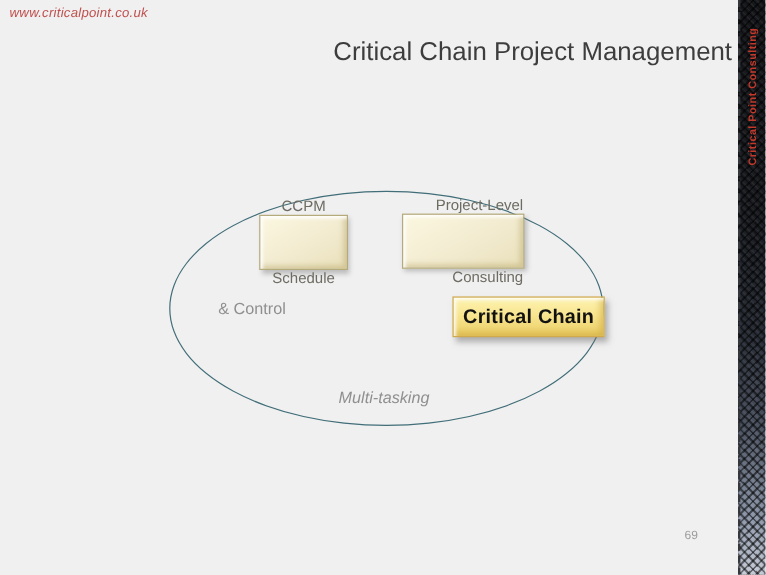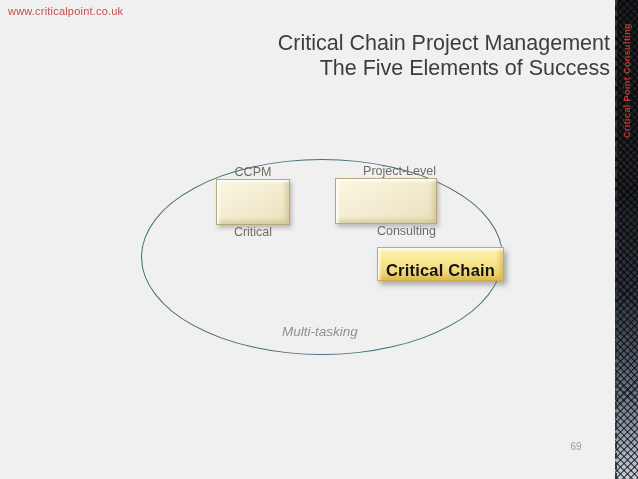--- a/index.html
+++ b/index.html
@@ -6,21 +6,21 @@
   body{
     width:638px;height:479px;position:relative;overflow:hidden;
     background:#f0f0f1;
     font-family:"Liberation Sans", sans-serif;
   }
   .slide{position:absolute;inset:0;}
 
   
   .site-url{
     position:absolute;left:8px;top:5px;
-    font-size:11px;color:#c0504d;letter-spacing:0.2px;
+    font-size:11px;color:#c0504d;letter-spacing:0.2px;font-style:italic;
   }
 
   
   .title-block{
     position:absolute;top:31px;right:28px;
     text-align:right;color:#3d3d3d;
     font-size:21.5px;line-height:25px;font-weight:400;
   }
 
   
@@ -48,21 +48,21 @@
   
   .highlight-box{
     position:absolute;z-index:2;box-sizing:border-box;
     left:377px;top:247px;width:127px;height:34px;
     background:linear-gradient(180deg,#fdf3b2 0%,#f8e58f 45%,#eccf67 100%);
     border:1px solid #cfa94c;
     box-shadow:
       inset 2px 2px 3px rgba(255,255,255,0.9),
       inset -3px -3px 5px rgba(190,150,40,0.45),
       3px 4px 5px rgba(105,105,105,0.5);
-    display:flex;align-items:flex-end;justify-content:center;
+    display:flex;align-items:center;justify-content:center;
     color:#121212;font-size:16.5px;font-weight:600;letter-spacing:0.2px;
   }
 
   
   .float-label{
     position:absolute;z-index:2;text-align:center;
     color:#8f8f8f;font-size:13.5px;line-height:1.35;
   }
   .label-poor{left:148px;top:249px;width:124px;}
   .label-multi{left:258px;top:323px;width:124px;font-style:italic;}
@@ -93,40 +93,40 @@
 </style>
 </head>
 <body>
 
 <div class="slide">
 
   <div class="site-url">www.criticalpoint.co.uk</div>
 
   <div class="title-block">
     <div>Critical Chain Project Management</div>
-    <div>The Five Elements of Success</div>
   </div>
 
   <div class="success-ellipse"></div>
 
   <div class="element-box box-ccpm">
     <span>CCPM</span>
-    <span>Critical</span>
+    <span>Schedule</span>
   </div>
 
   <div class="element-box box-contingency">
     <span>Project-Level</span>
     <span>Consulting</span>
   </div>
 
   <div class="highlight-box">
     <span>Critical Chain</span>
   </div>
 
   <div class="float-label label-poor">
+    <div>&amp; Control</div>
   </div>
 
   <div class="float-label label-multi">Multi-tasking</div>
 
   <div class="page-number">69</div>
 
   <div class="carbon-strip">
     <div class="brand-vertical-text">Critical Point Consulting</div>
   </div>
 

